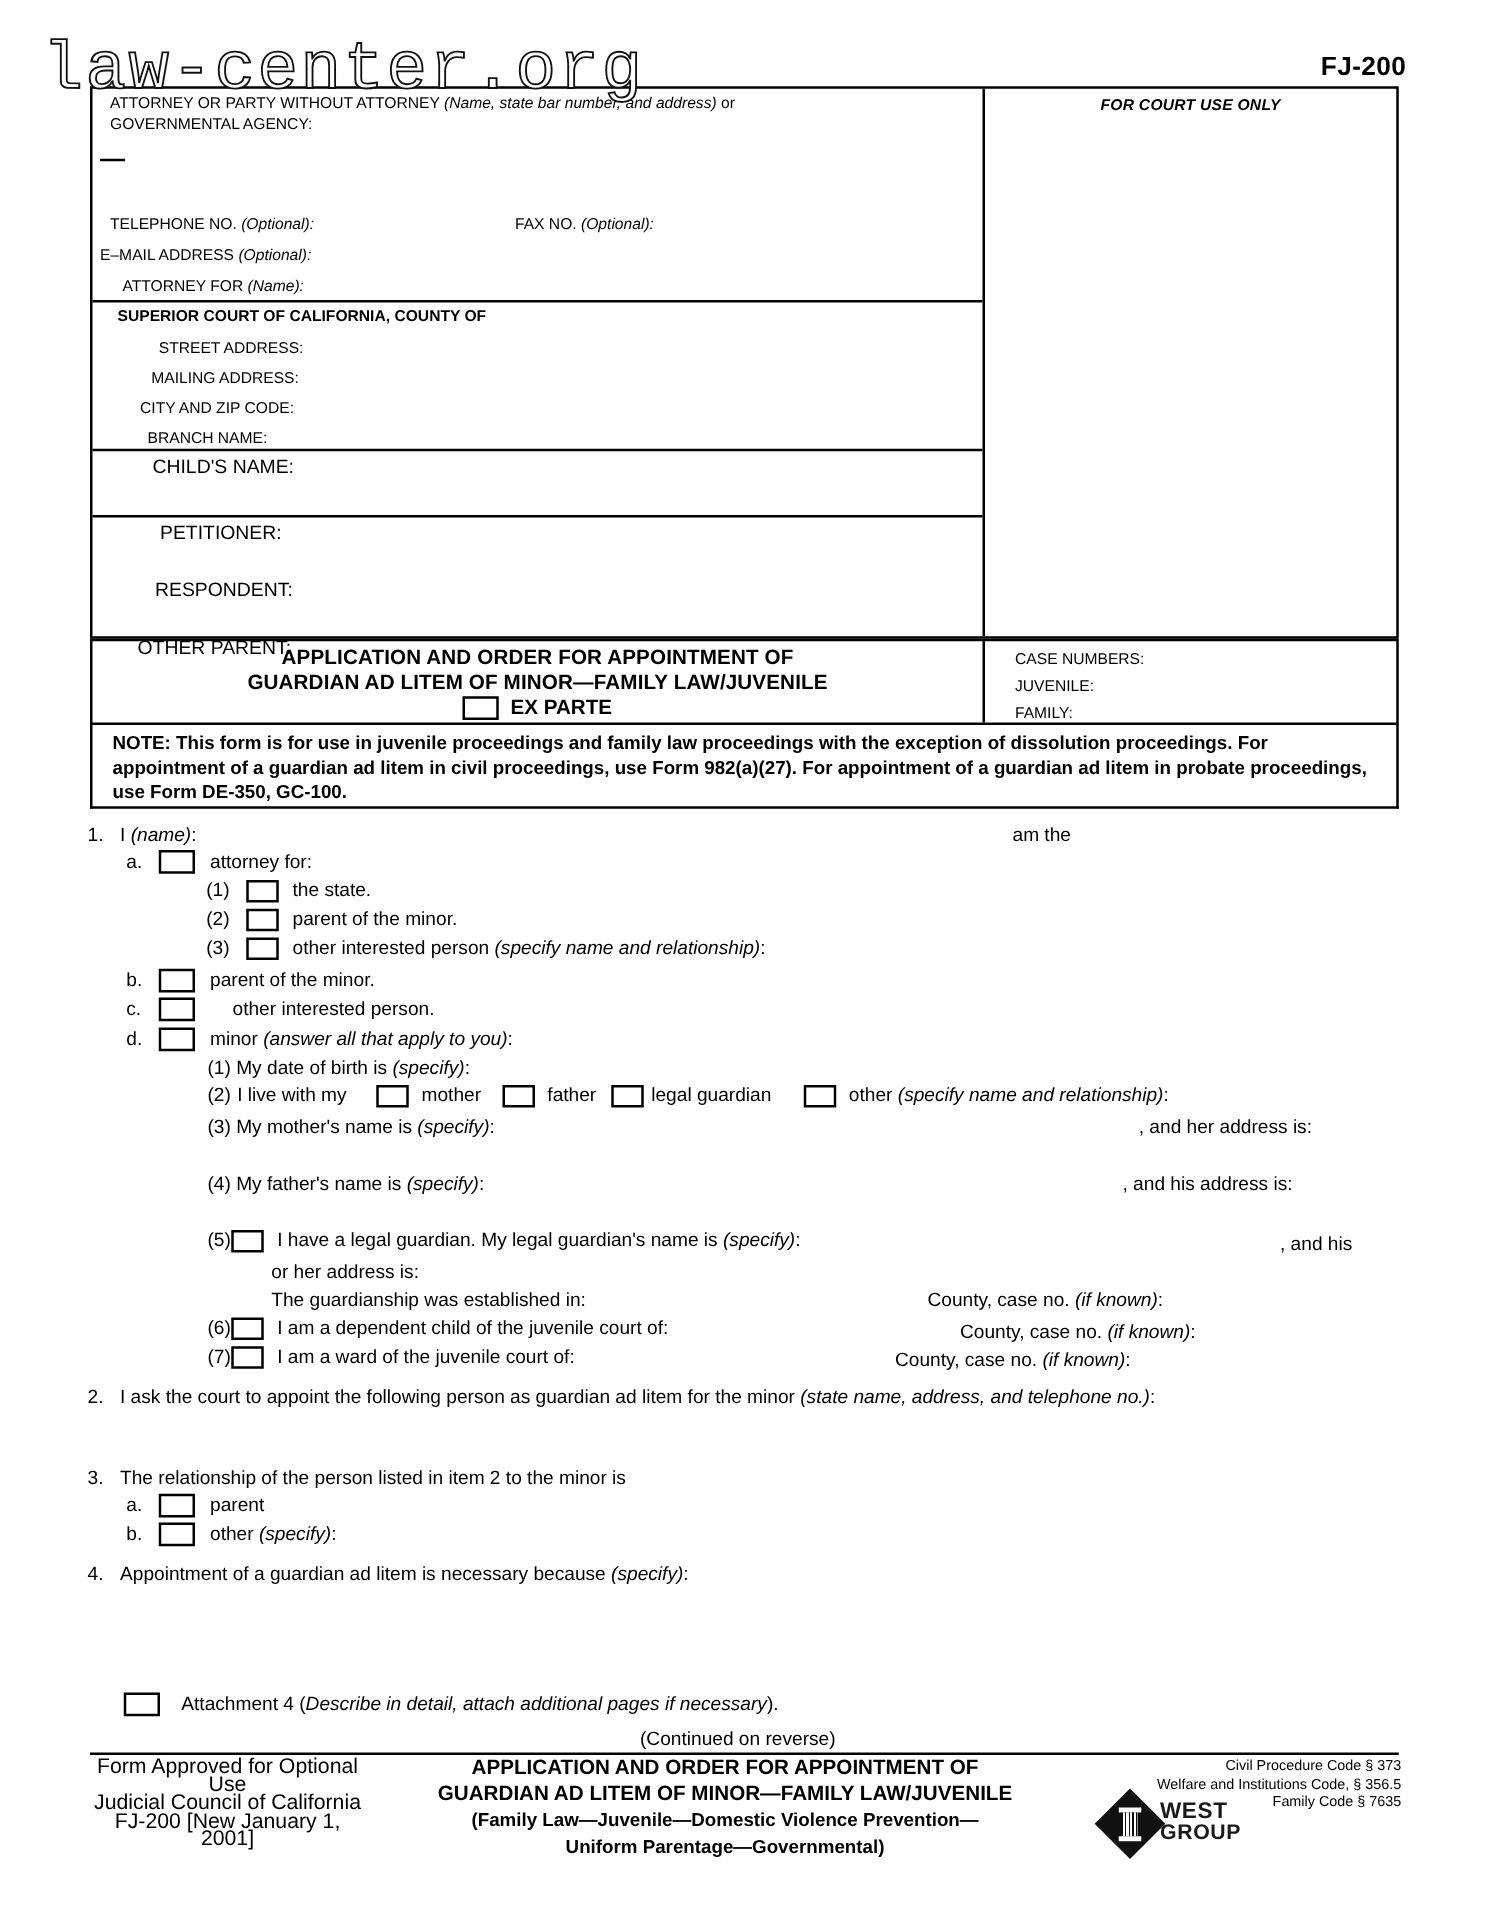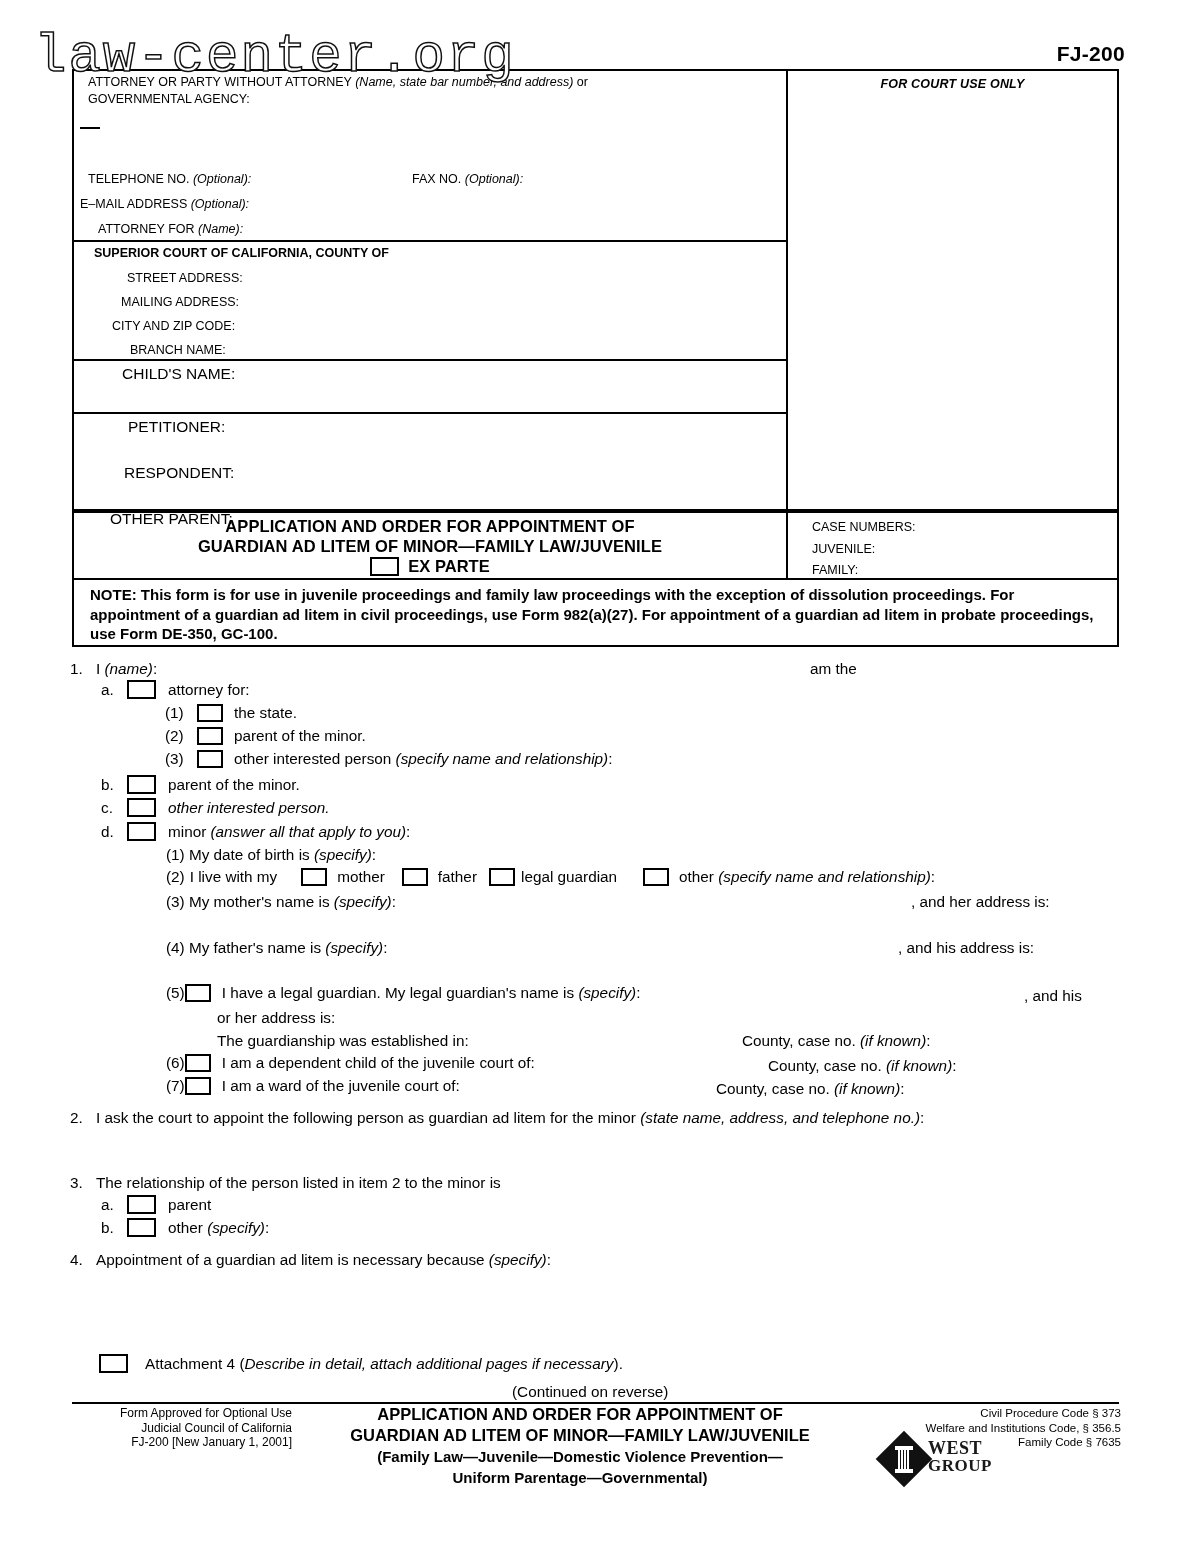--- a/index.html
+++ b/index.html
@@ -103,21 +103,21 @@
   .t i { font-style:italic; }
 
   .row { position:absolute; display:flex; align-items:center; white-space:nowrap;
          font-size:15.3px; }
   .row .cb { flex:0 0 auto; }
 
   
   .footrule { position:absolute; left:72px; top:1402px; width:1047px; border-top:2.5px solid #000; }
   .foot-left {
     position:absolute; left:72px; top:1406px; width:220px;
-    text-align:right; font-size:12px; line-height:14.5px;
+    text-align:center; font-size:17px; line-height:14.5px;
   }
   .foot-right {
     position:absolute; right:70px; top:1406px; width:260px;
     text-align:right; font-size:11.5px; line-height:14.5px;
   }
   .foot-center {
     position:absolute; left:240px; top:1404px; width:680px;
     text-align:center; font-weight:bold; font-size:16.5px; line-height:21px;
   }
   .foot-center .sub { font-size:15px; }
@@ -128,21 +128,21 @@
     position:absolute; left:0; top:2px; width:40px; height:40px;
     background:#111; transform:rotate(45deg);
   }
   .wl-col { position:absolute; left:11px; top:9px; width:18px; height:27px; }
   .wl-col .cap { position:absolute; left:0; top:0; width:18px; height:4px; background:#fff; }
   .wl-col .shaft { position:absolute; left:3px; top:4px; width:12px; height:19px;
                    background:repeating-linear-gradient(90deg,#fff 0 2px,#111 2px 3px); }
   .wl-col .base { position:absolute; left:0; bottom:0; width:18px; height:4px; background:#fff; }
   .wl-text {
     position:absolute; left:44px; top:3px;
-    font-family:Liberation Serif, serif; font-weight:bold;
+    font-family:Liberation Sans, sans-serif; font-weight:bold;
     font-size:18px; line-height:17px; letter-spacing:.5px; color:#1a1a1a;
   }
   .wl-text .g { font-size:17px; }
 </style>
 </head>
 <body>
 
 <div class="page">
 
   <div class="watermark">law-center.org</div>
@@ -177,21 +177,21 @@
         <span>ATTORNEY FOR</span>
         <i>(Name):</i>
       </div>
 
       <div class="hr" style="top:169px;"></div>
 
       <div class="lbl b" style="left:20px; top:175px;">SUPERIOR  COURT OF CALIFORNIA, COUNTY OF</div>
       <div class="lbl" style="left:53px; top:200px;">STREET ADDRESS:</div>
       <div class="lbl" style="left:47px; top:224px;">MAILING ADDRESS:</div>
       <div class="lbl" style="left:38px; top:248px;">CITY AND ZIP CODE:</div>
-      <div class="lbl" style="left:56px; top:272px;">BRANCH NAME:</div>
+      <div class="lbl" style="left:44px; top:272px;">BRANCH NAME:</div>
 
       <div class="hr" style="top:288px;"></div>
       <div class="lbl big" style="left:48px; top:294px;">CHILD'S NAME:</div>
 
       <div class="hr" style="top:341px;"></div>
       <div class="lbl big" style="left:54px; top:347px;">PETITIONER:</div>
       <div class="lbl big" style="left:50px; top:393px;">RESPONDENT:</div>
       <div class="lbl big" style="left:36px; top:439px;">OTHER PARENT:</div>
     </div>
 
@@ -256,21 +256,21 @@
 
   <div class="row" style="left:101px; top:775px;">
     <span style="width:26px;">b.</span>
     <span class="cb"></span>
     <span style="padding-left:12px;">parent of the minor.</span>
   </div>
 
   <div class="row" style="left:101px; top:798px;">
     <span style="width:26px;">c.</span>
     <span class="cb"></span>
-    <span style="padding-left:12px;font-style:italic;">other interested person.</span>
+    <span style="padding-left:30px;">other interested person.</span>
   </div>
 
   <div class="row" style="left:101px; top:822px;">
     <span style="width:26px;">d.</span>
     <span class="cb"></span>
     <span style="padding-left:12px;">
       <span>minor</span>
       <i>(answer all that apply to you)</i><span>:</span>
     </span>
   </div>

